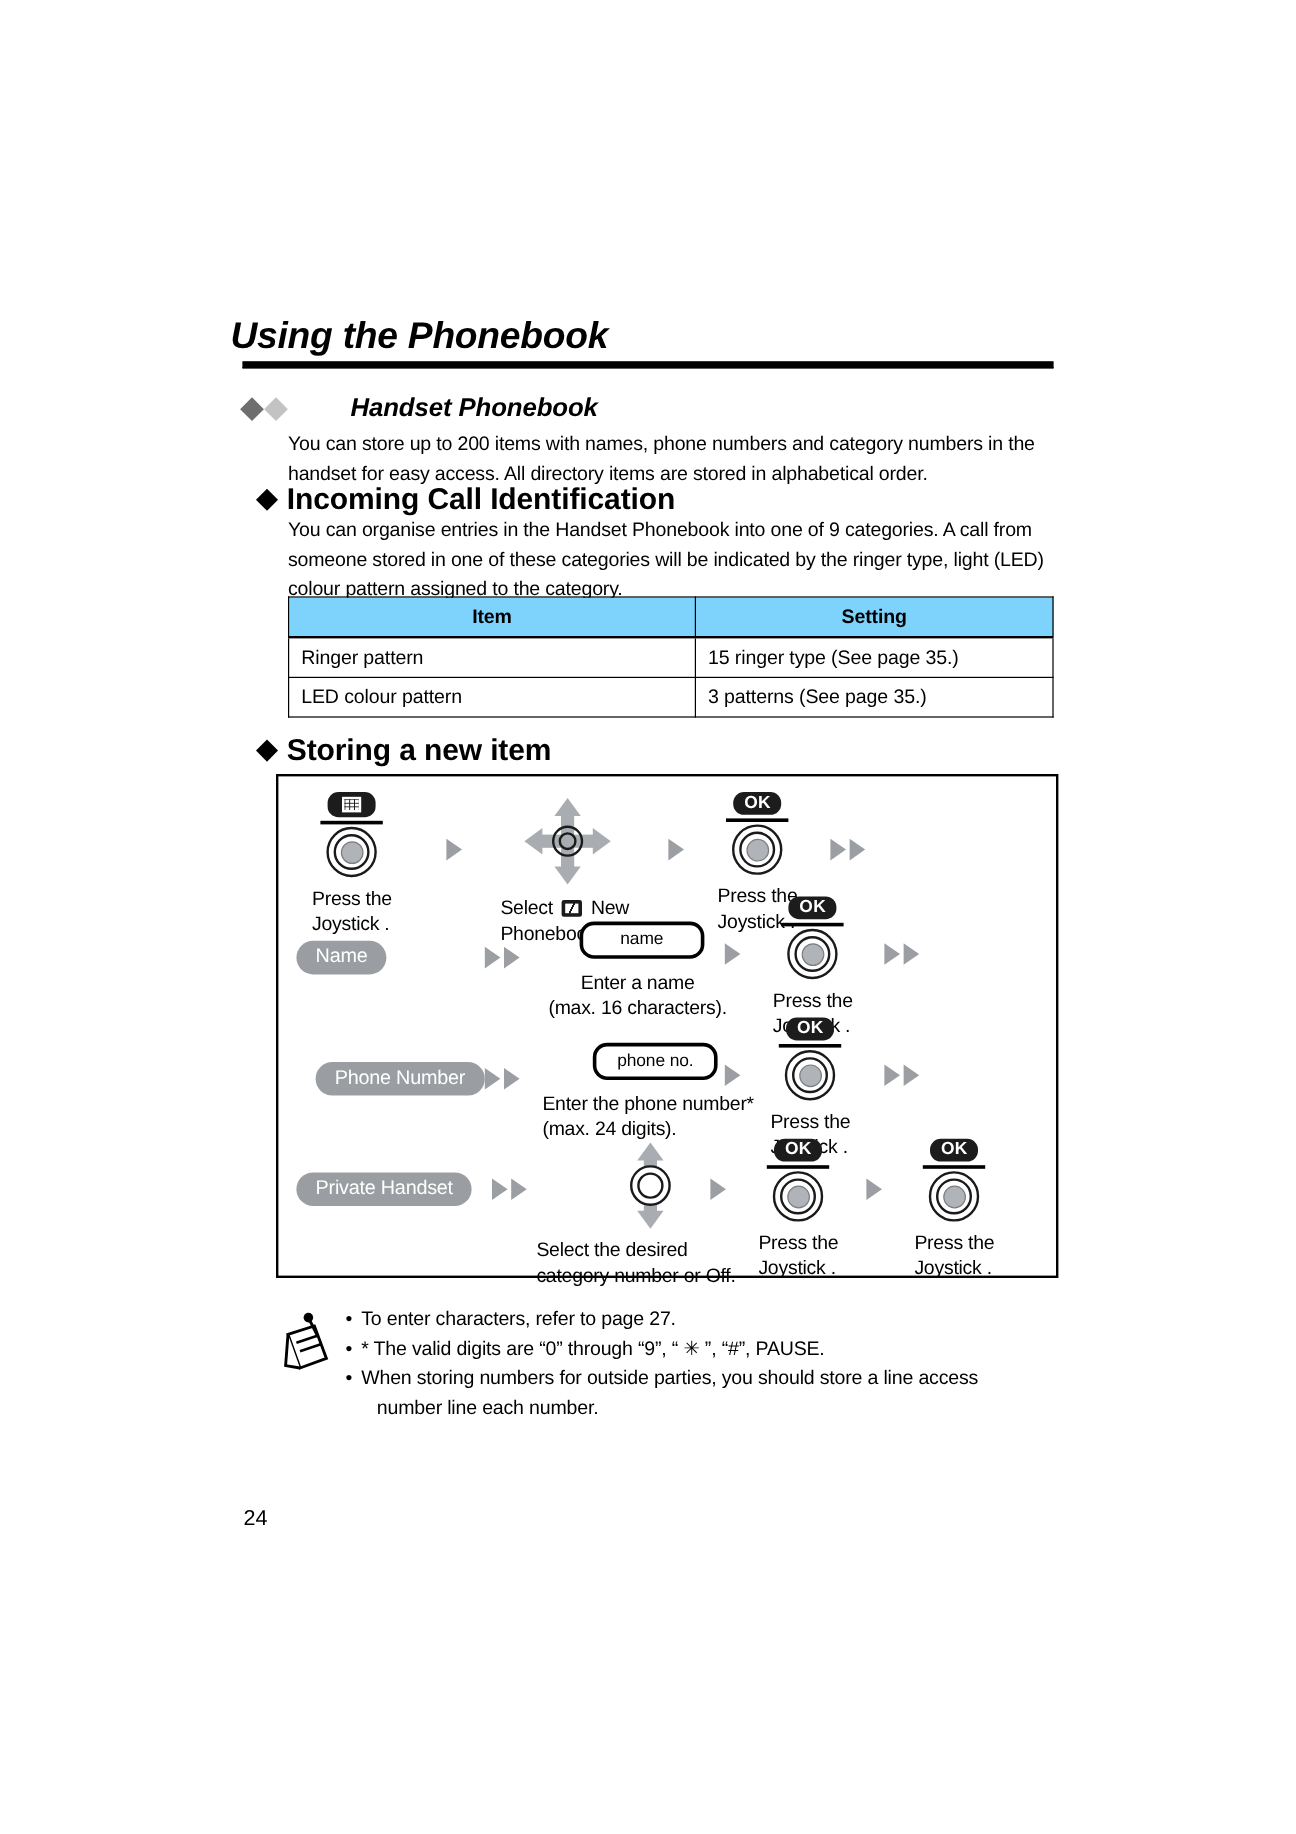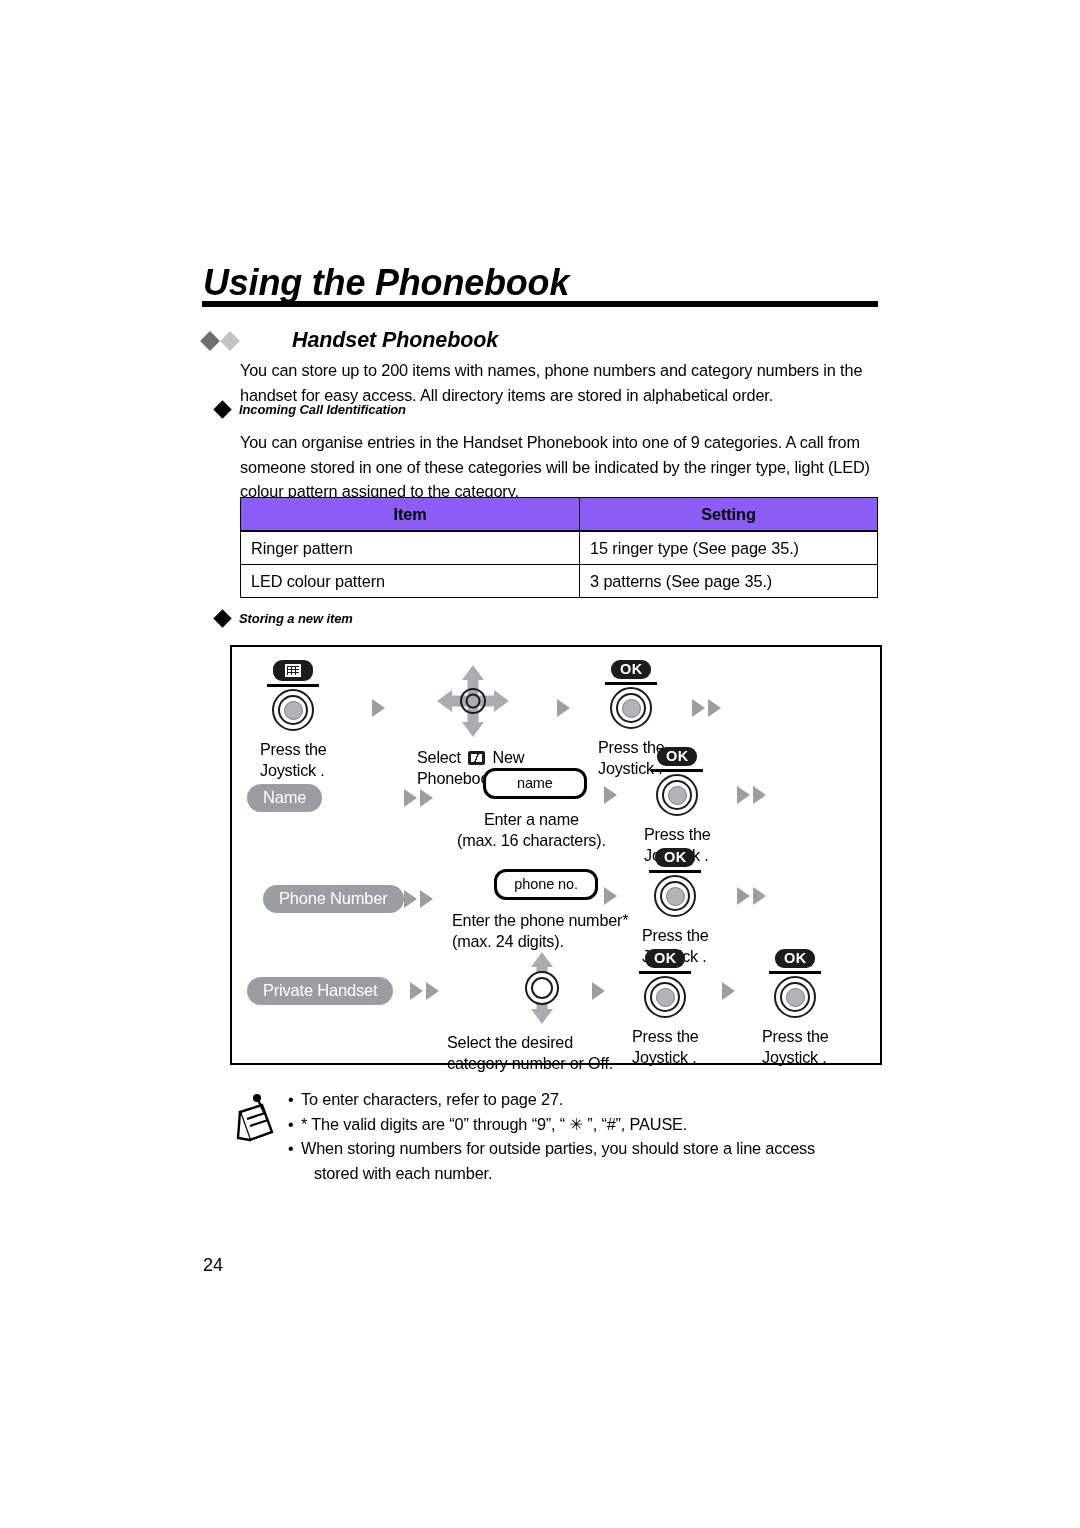--- a/index.html
+++ b/index.html
@@ -19,23 +19,23 @@
   .page {
     position: absolute;
     left: 0; top: 0;
     width: 1080px;
     height: 1528px;
   }
 
   
   .chapter-title {
     position: absolute;
-    left: 203px;
+    left: 192px;
     top: 262px;
-    font-size: 36px;
+    font-size: 31px;
     font-weight: bold;
     font-style: italic;
     letter-spacing: -0.2px;
   }
   .title-rule {
     position: absolute;
     left: 202px;
     top: 301px;
     width: 676px;
     height: 5px;
@@ -70,23 +70,22 @@
     margin-left: 44px;
   }
 
   .h3row {
     position: absolute;
     display: flex;
     align-items: center;
   }
   .h3row .bullets { margin-right: 10px; display:flex; }
   .h3-text {
-    font-size: 13px;
+    font-size: 25px;
     font-weight: bold;
-    font-style: italic;
     letter-spacing: -0.1px;
   }
 
   
   .para {
     position: absolute;
     font-size: 16.3px;
     line-height: 24.5px;
     letter-spacing: -0.15px;
   }
@@ -102,21 +101,21 @@
   }
   .tbl td, .tbl th {
     border: 1px solid #000;
     font-size: 16.3px;
     font-weight: normal;
     padding: 6px 10px;
     height: 20px;
     letter-spacing: -0.1px;
   }
   .tbl thead th {
-    background: #8b5cf6;
+    background: #7dd3fc;
     text-align: center;
     font-weight: bold;
     border-bottom: 2px solid #000;
   }
   .tbl tbody td { text-align: left; }
 
   
   .flowbox {
     position: absolute;
     left: 230px;
@@ -629,19 +628,19 @@
     <div class="note-li">
       <span class="note-bul">•</span>
       <span>* The valid digits are “0” through “9”, “ ✳ ”, “#”, PAUSE.</span>
     </div>
     <div class="note-li">
       <span class="note-bul">•</span>
       <span>When storing numbers for outside parties, you should store a line access</span>
     </div>
     <div class="note-li">
       <span class="note-bul"></span>
-      <span class="note-sub">stored with each number.</span>
+      <span class="note-sub">number line each number.</span>
     </div>
   </div>
 
   <div class="page-number">24</div>
 
 </div>
 
 </body></html>

